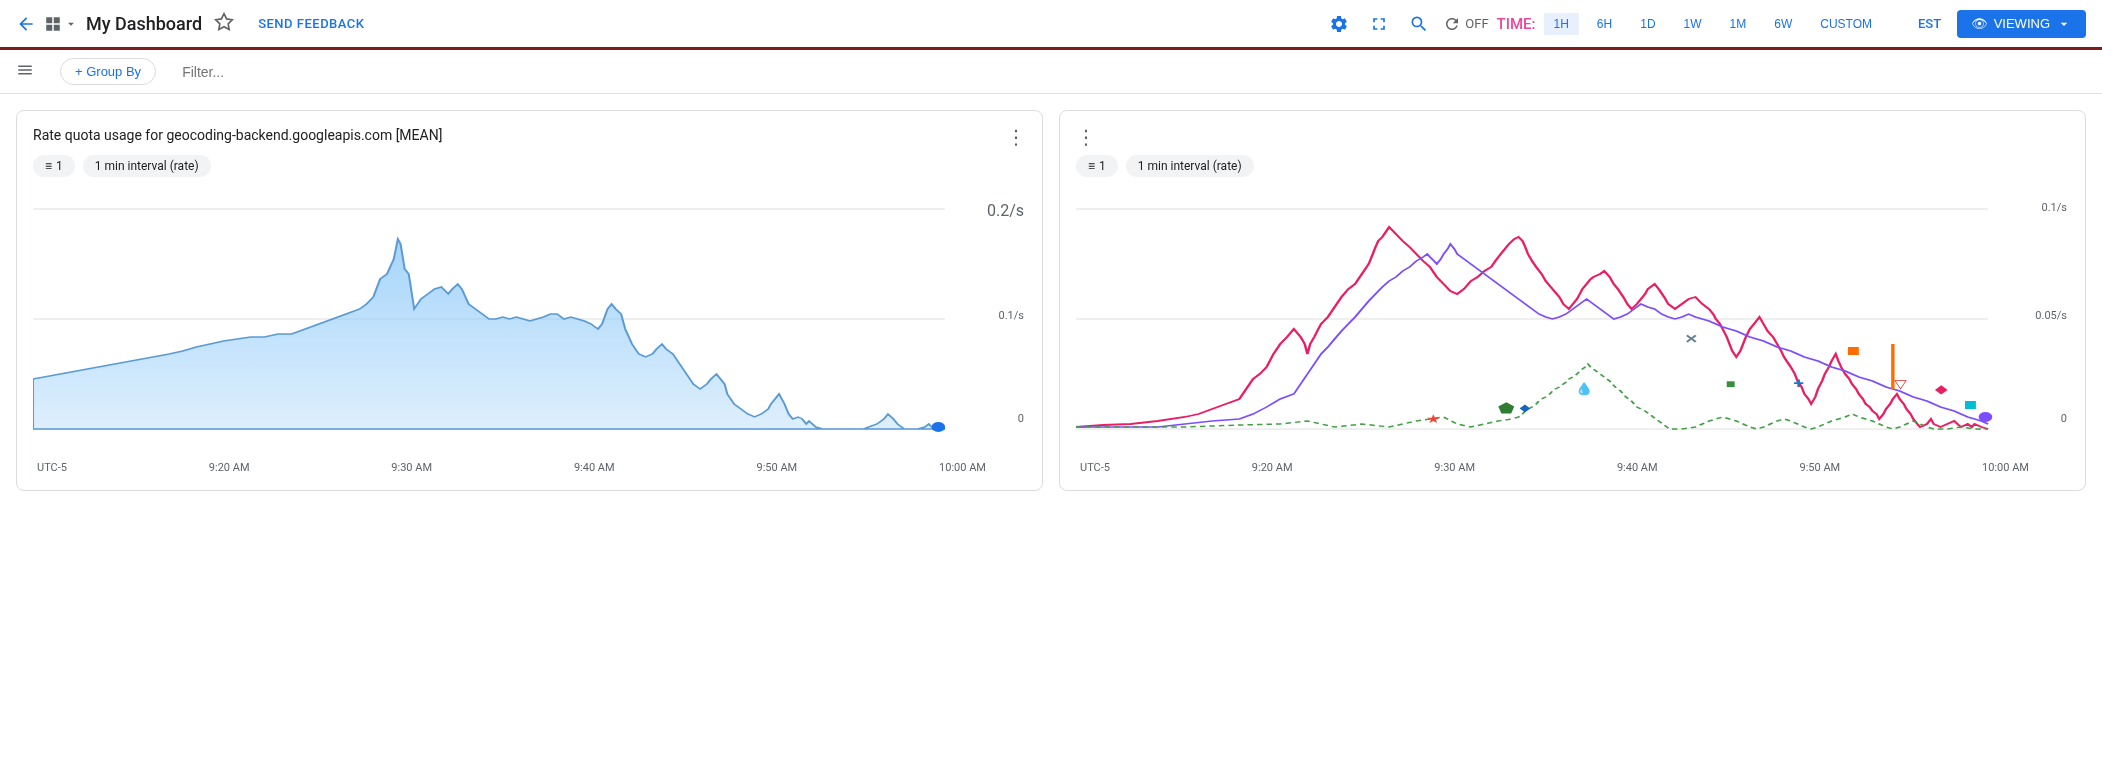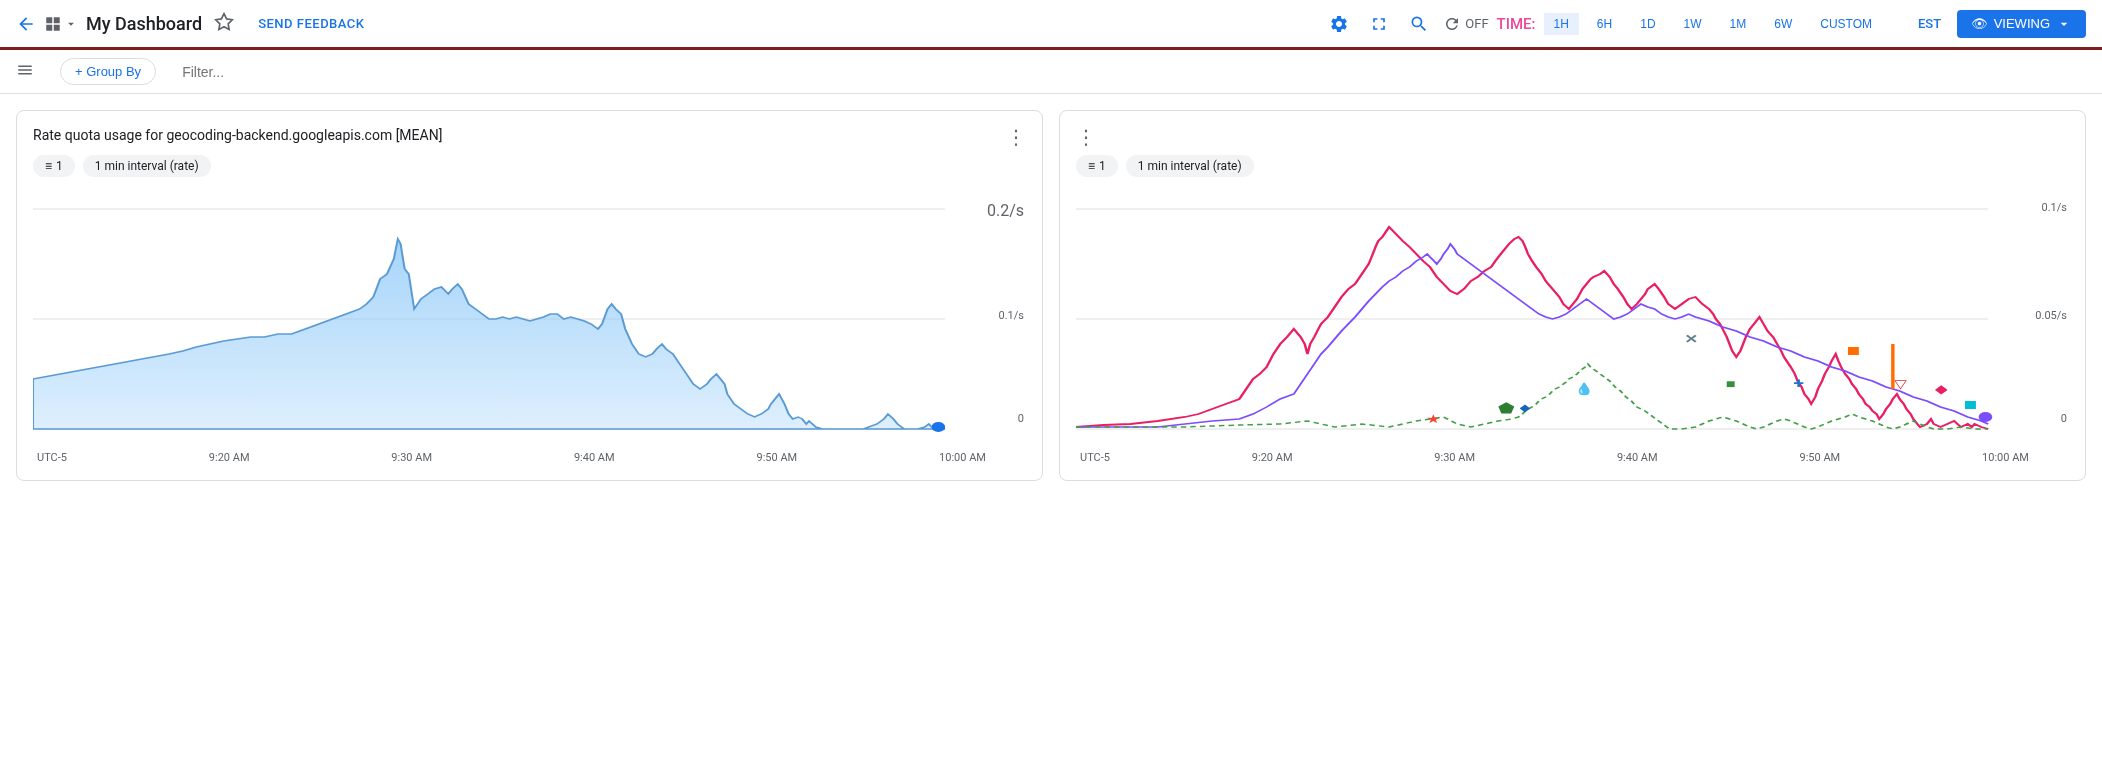--- a/index.html
+++ b/index.html
@@ -118,21 +118,21 @@
       font-size: 11px;
       color: #5f6368;
     }
     .y-axis-label.top { top: 0; }
     .y-axis-label.bottom { bottom: 0; }
     .x-axis-labels {
       display: flex;
       justify-content: space-between;
       font-size: 11px;
       color: #5f6368;
-      margin-top: 2px;
+      margin-top: 12px;
       padding: 0 4px;
     }
   </style>
 </head>
 <body>
 
 <div class="header">
   <div class="header-left">
     <span class="back-btn">
       <svg width="20" height="20" viewBox="0 0 24 24" fill="#1a73e8">

